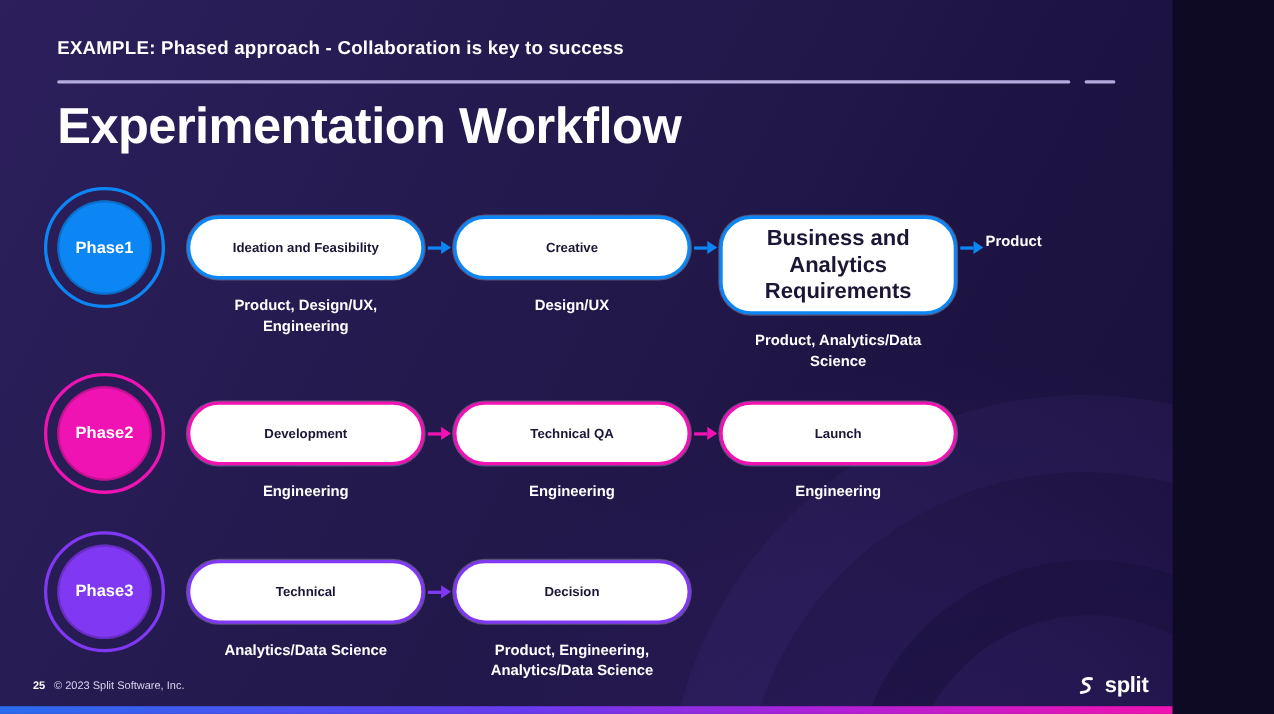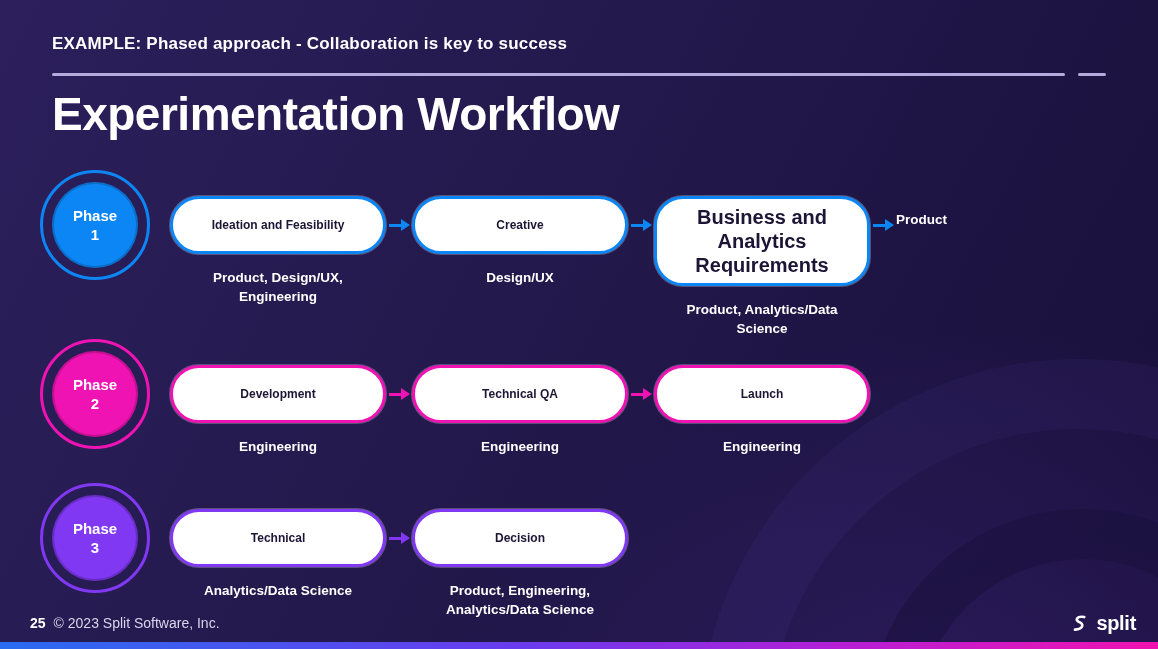--- a/index.html
+++ b/index.html
@@ -1,20 +1,20 @@
 <!DOCTYPE html>
 <html><head>
 <meta charset="utf-8">
 <style>
   * { margin:0; padding:0; box-sizing:border-box; }
   html,body { background:#0e0a24; }
   body { font-family:"Liberation Sans", sans-serif; }
 
   .slide {
-    position:relative; width:1158px; height:649px; overflow:hidden;
+    position:relative; width:1066px; height:649px; overflow:hidden;
     background:
       radial-gradient(900px 700px at 85% 115%, rgba(90,55,180,0.25), rgba(0,0,0,0) 60%),
       linear-gradient(118deg, #2c1f5c 0%, #241a4e 38%, #190f3a 100%);
     color:#fff;
   }
   .bg-curve { position:absolute; border-radius:50%; pointer-events:none; }
   .bg-curve.c1 { width:760px; height:760px; right:-300px; bottom:-470px;
     border:70px solid rgba(120,80,210,0.07); }
   .bg-curve.c2 { width:430px; height:430px; right:-140px; bottom:-290px;
     border:50px solid rgba(25,16,60,0.55); }
@@ -34,21 +34,21 @@
   .row-pink   { --c:#ee13b2; }
   .row-purple { --c:#8038f2; }
 
   .phase-badge {
     flex:0 0 auto; width:110px; height:110px; border-radius:50%;
     border:3px solid var(--c);
     display:flex; align-items:center; justify-content:center;
   }
   .phase-core {
     width:86px; height:86px; border-radius:50%; background:var(--c);
-    display:flex; flex-direction:column; align-items:center; justify-content:center;
+    display:flex; flex-direction:row; align-items:center; justify-content:center;
     font-weight:700; font-size:15px; line-height:1.3; text-align:center;
     box-shadow: inset 0 0 0 2px rgba(0,0,0,0.18);
   }
   .phase-core span { display:block; }
 
   .steps { display:flex; align-items:flex-start; margin-left:20px; }
   .step { display:flex; flex-direction:column; align-items:center; padding-top:26px; }
   .pill {
     width:216px; min-height:58px; background:#ffffff; border:3px solid var(--c);
     border-radius:29px; display:flex; align-items:center; justify-content:center;
@@ -63,21 +63,21 @@
   }
   .arrow { width:26px; height:58px; margin-top:26px; display:flex; align-items:center; justify-content:center; }
   .arrow .shaft { width:12px; height:3px; background:var(--c); }
   .arrow .head { width:0; height:0; border-top:6px solid transparent; border-bottom:6px solid transparent; border-left:9px solid var(--c); }
 
   
   .footer {
     position:absolute; left:0; right:0; bottom:7px; height:38px; z-index:2;
     display:flex; align-items:center; justify-content:space-between; padding:0 22px 0 30px;
   }
-  .footer-left { display:flex; align-items:center; gap:8px; font-size:14px; color:#d9d5ec; }
+  .footer-left { display:flex; align-items:center; gap:8px; font-size:10px; color:#d9d5ec; }
   .page-num { font-weight:700; color:#ffffff; }
   .logo { display:flex; align-items:center; gap:7px; font-weight:700; font-size:20px; letter-spacing:-0.3px; }
   .logo svg { display:block; }
 
   .bottom-bar {
     position:absolute; left:0; right:0; bottom:0; height:7px; z-index:3;
     background:linear-gradient(90deg, #2a6cf0 0%, #6a3bee 45%, #b41fd6 72%, #f013b0 100%);
   }
 </style>
 </head>

